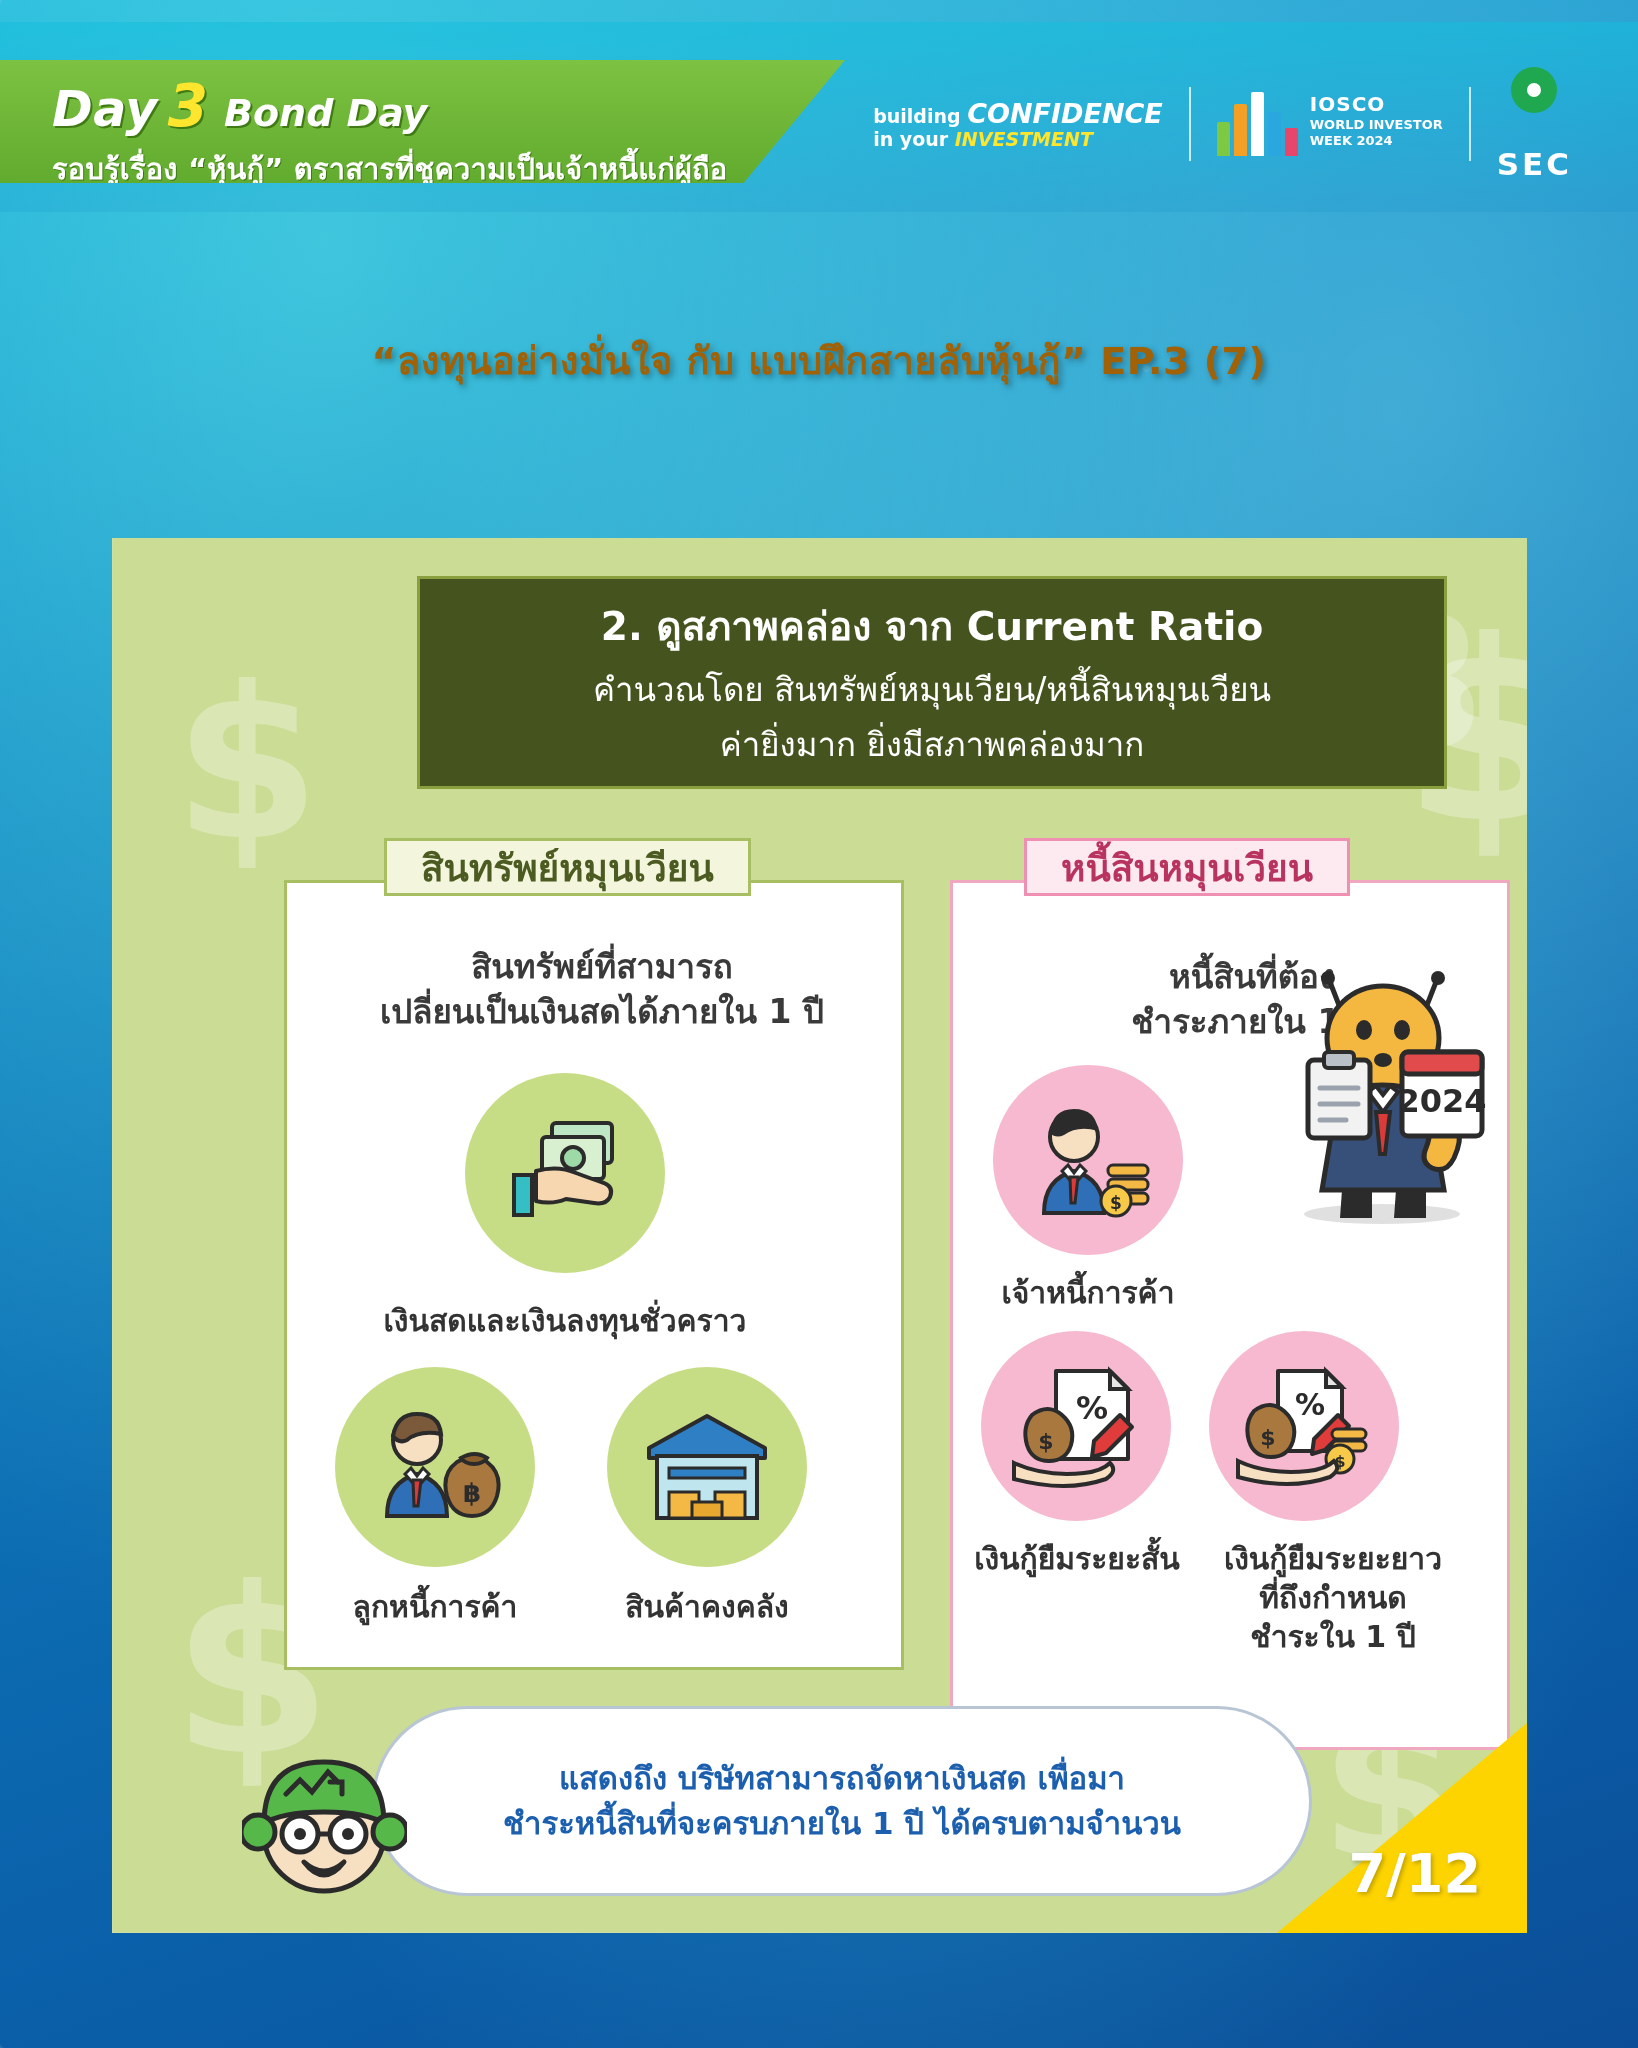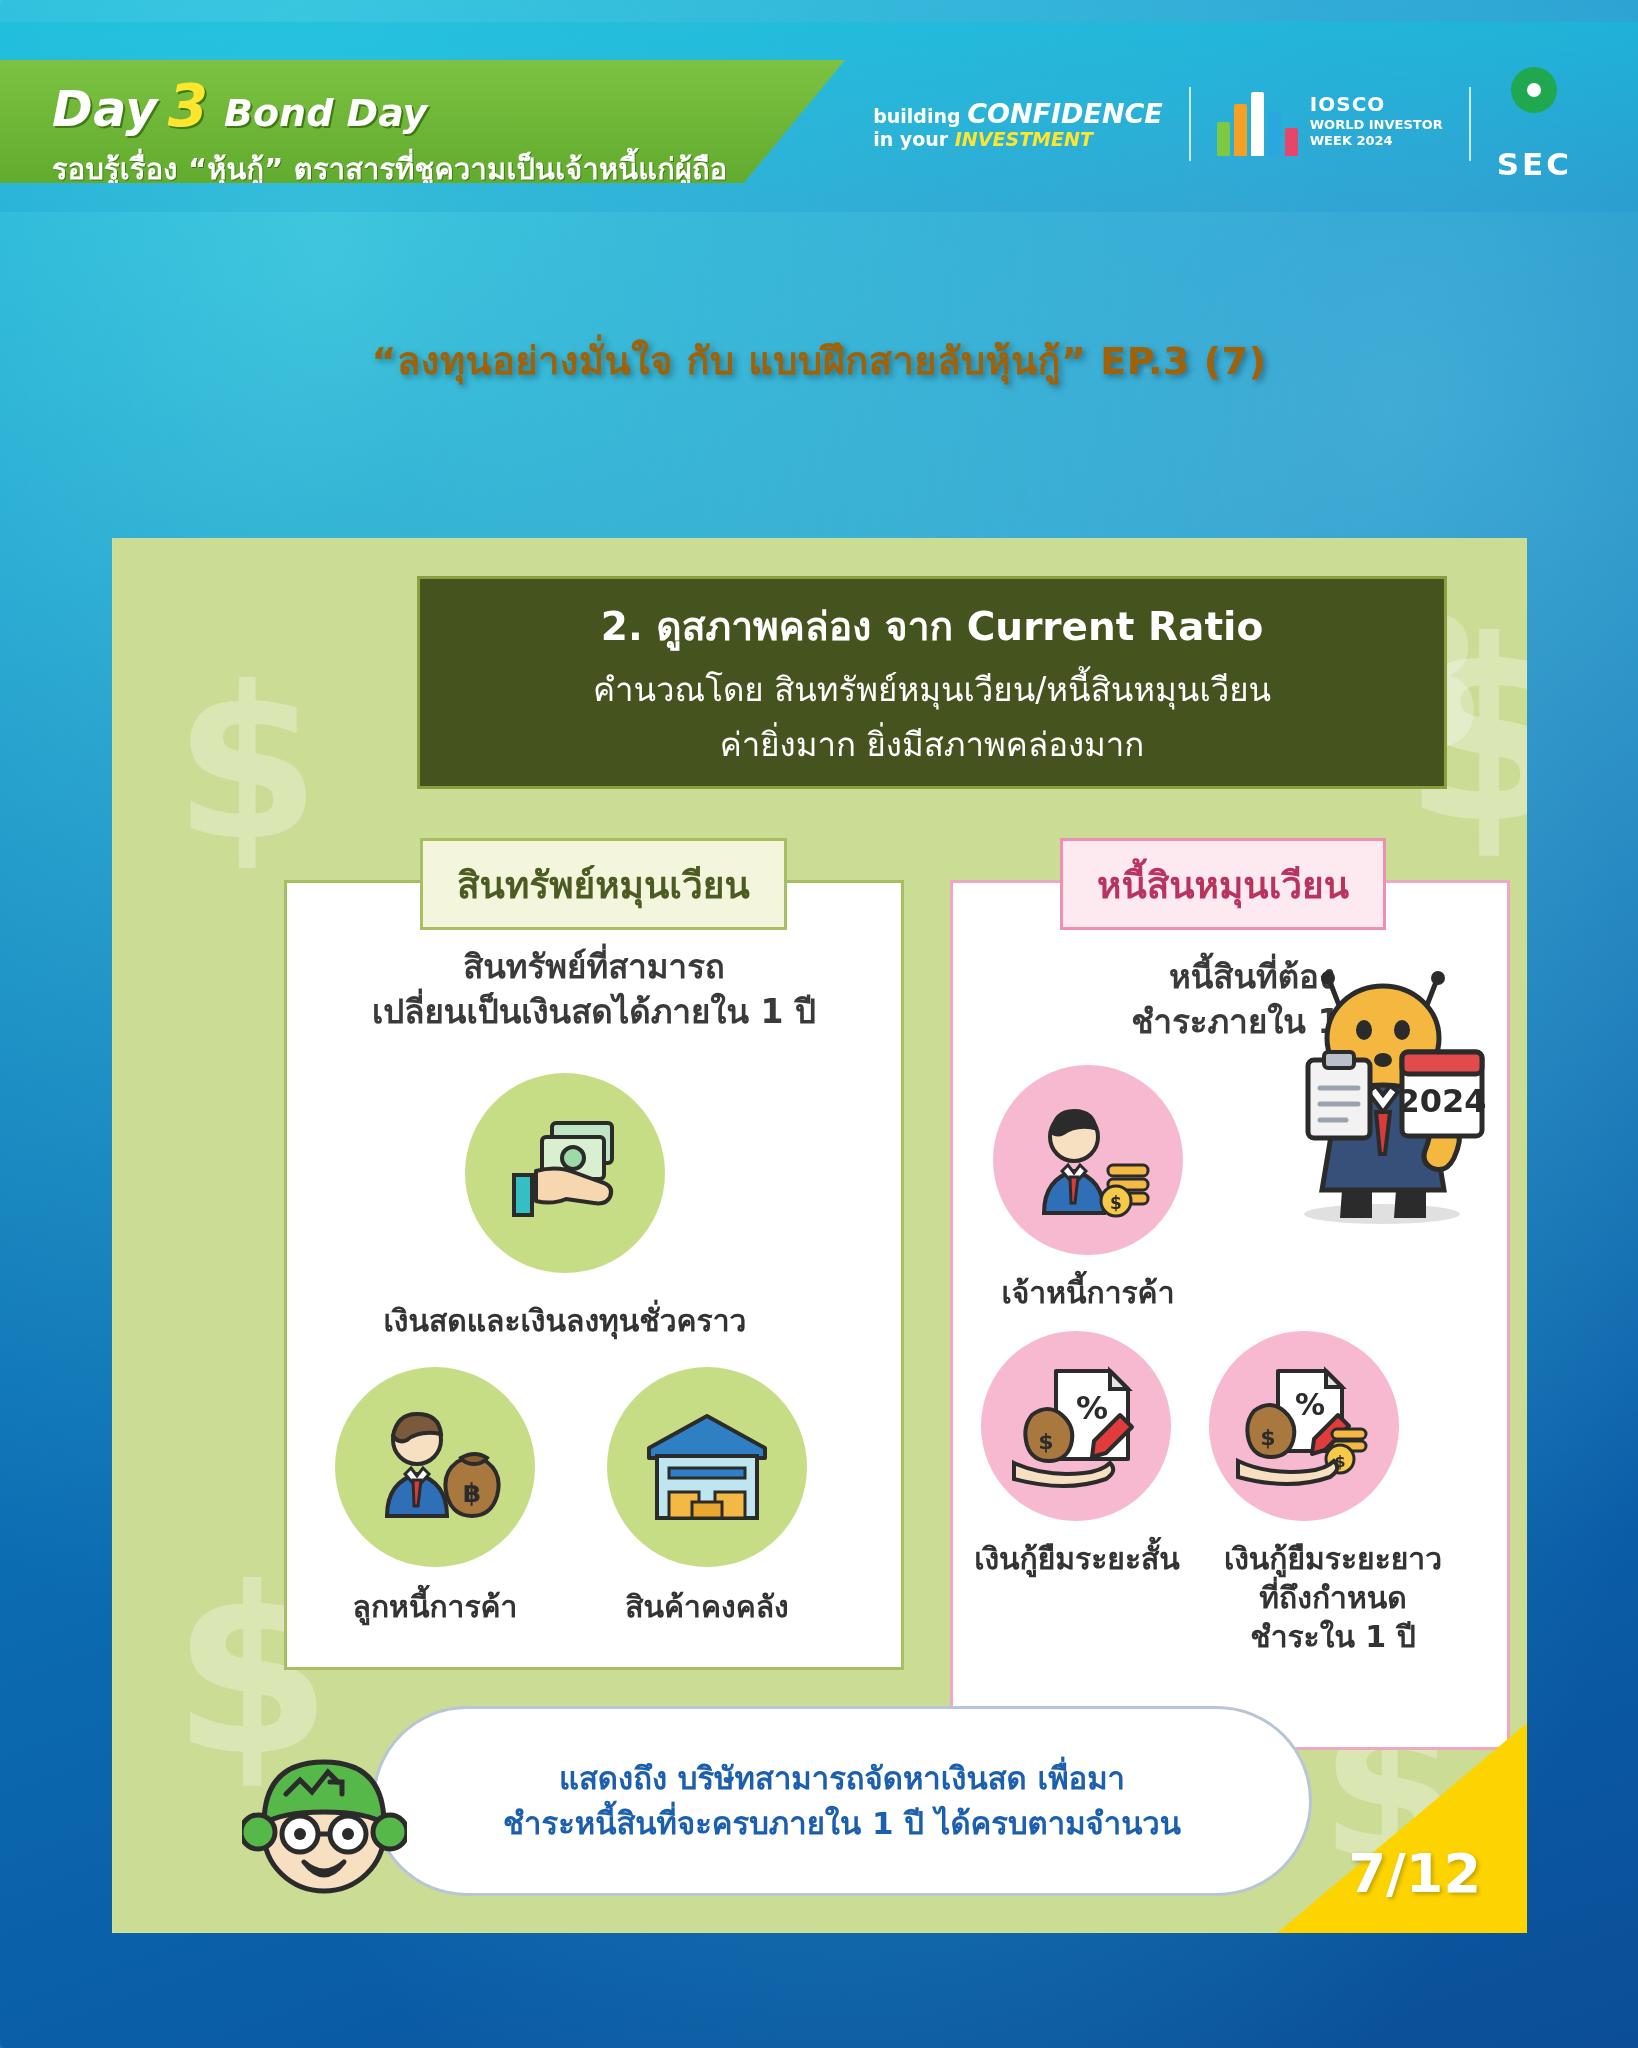--- a/index.html
+++ b/index.html
@@ -132,33 +132,32 @@
     color: #ffffff; text-align: center;
   }
   .headbox .h1 { font-size: 39px; font-weight: bold; margin-bottom: 6px; }
   .headbox .h2 { font-size: 33px; }
   .headbox .h3 { font-size: 33px; margin-top: 2px; }
 
   .col {
     position: absolute; top: 342px;
     background: #ffffff;
   }
-  .col-left { left: 172px; width: 620px; height: 790px; border: 3px solid #a8be62; }
+  .col-left { left: 172px; width: 620px; height: 790px; border: 3px solid #a8be62; padding-left: 8px; }
   .col-right { left: 838px; width: 560px; height: 870px; border: 3px solid #f0a7c0; }
   .col-right::after {
     content: ""; position: absolute; left: -3px; bottom: -3px;
     width: 0; height: 0;
   }
 
   .col-badge {
     position: absolute; z-index: 5;
-    height: 92px; display: flex; align-items: center; justify-content: center;
+    height: 58px; display: flex; align-items: center; justify-content: center;
     font-size: 37px; font-weight: bold;
     padding: 16px 34px;
-    margin-left: 36px;
   }
   .badge-left {
     left: 272px; top: 300px;
     background: #f3f6dc; border: 3px solid #a8be62; color: #4c5b21;
   }
   .badge-right {
     left: 912px; top: 300px;
     background: #fdeaf1; border: 3px solid #ef8fb2; color: #b9335f;
   }
 

